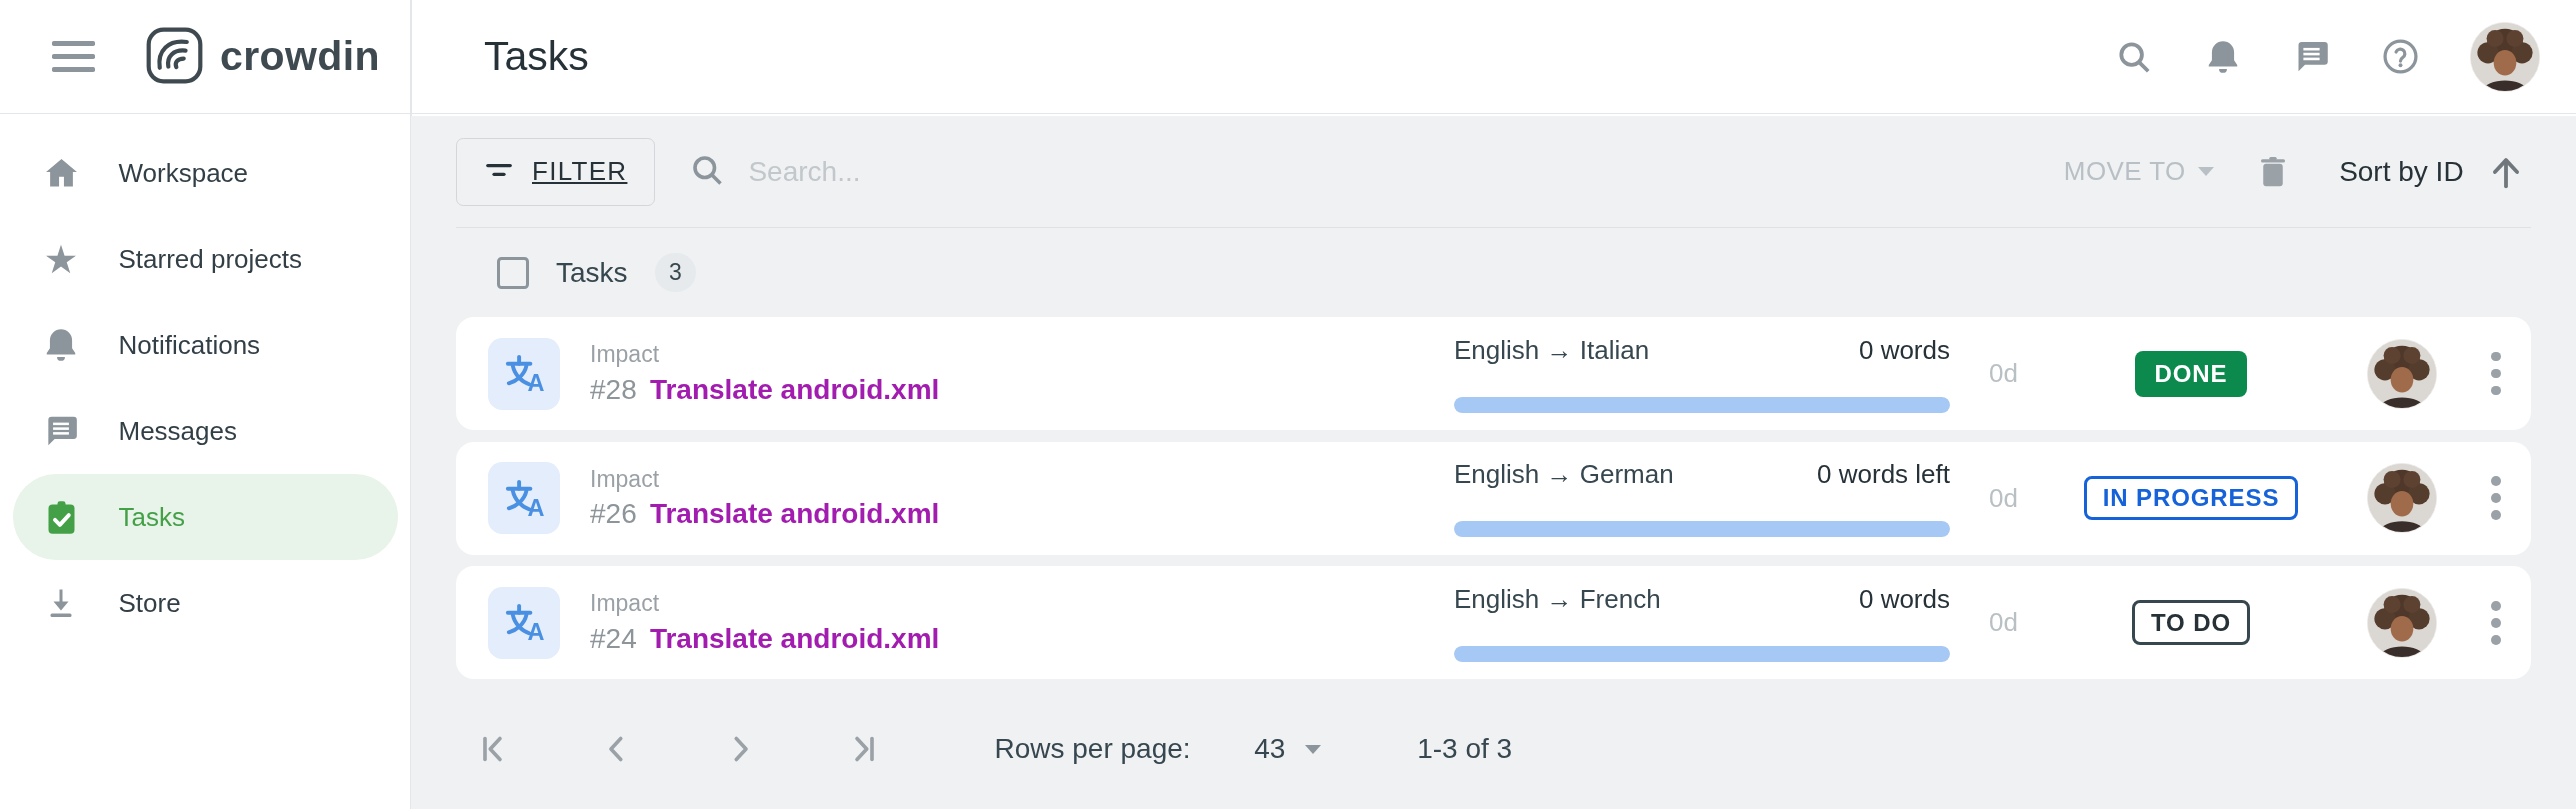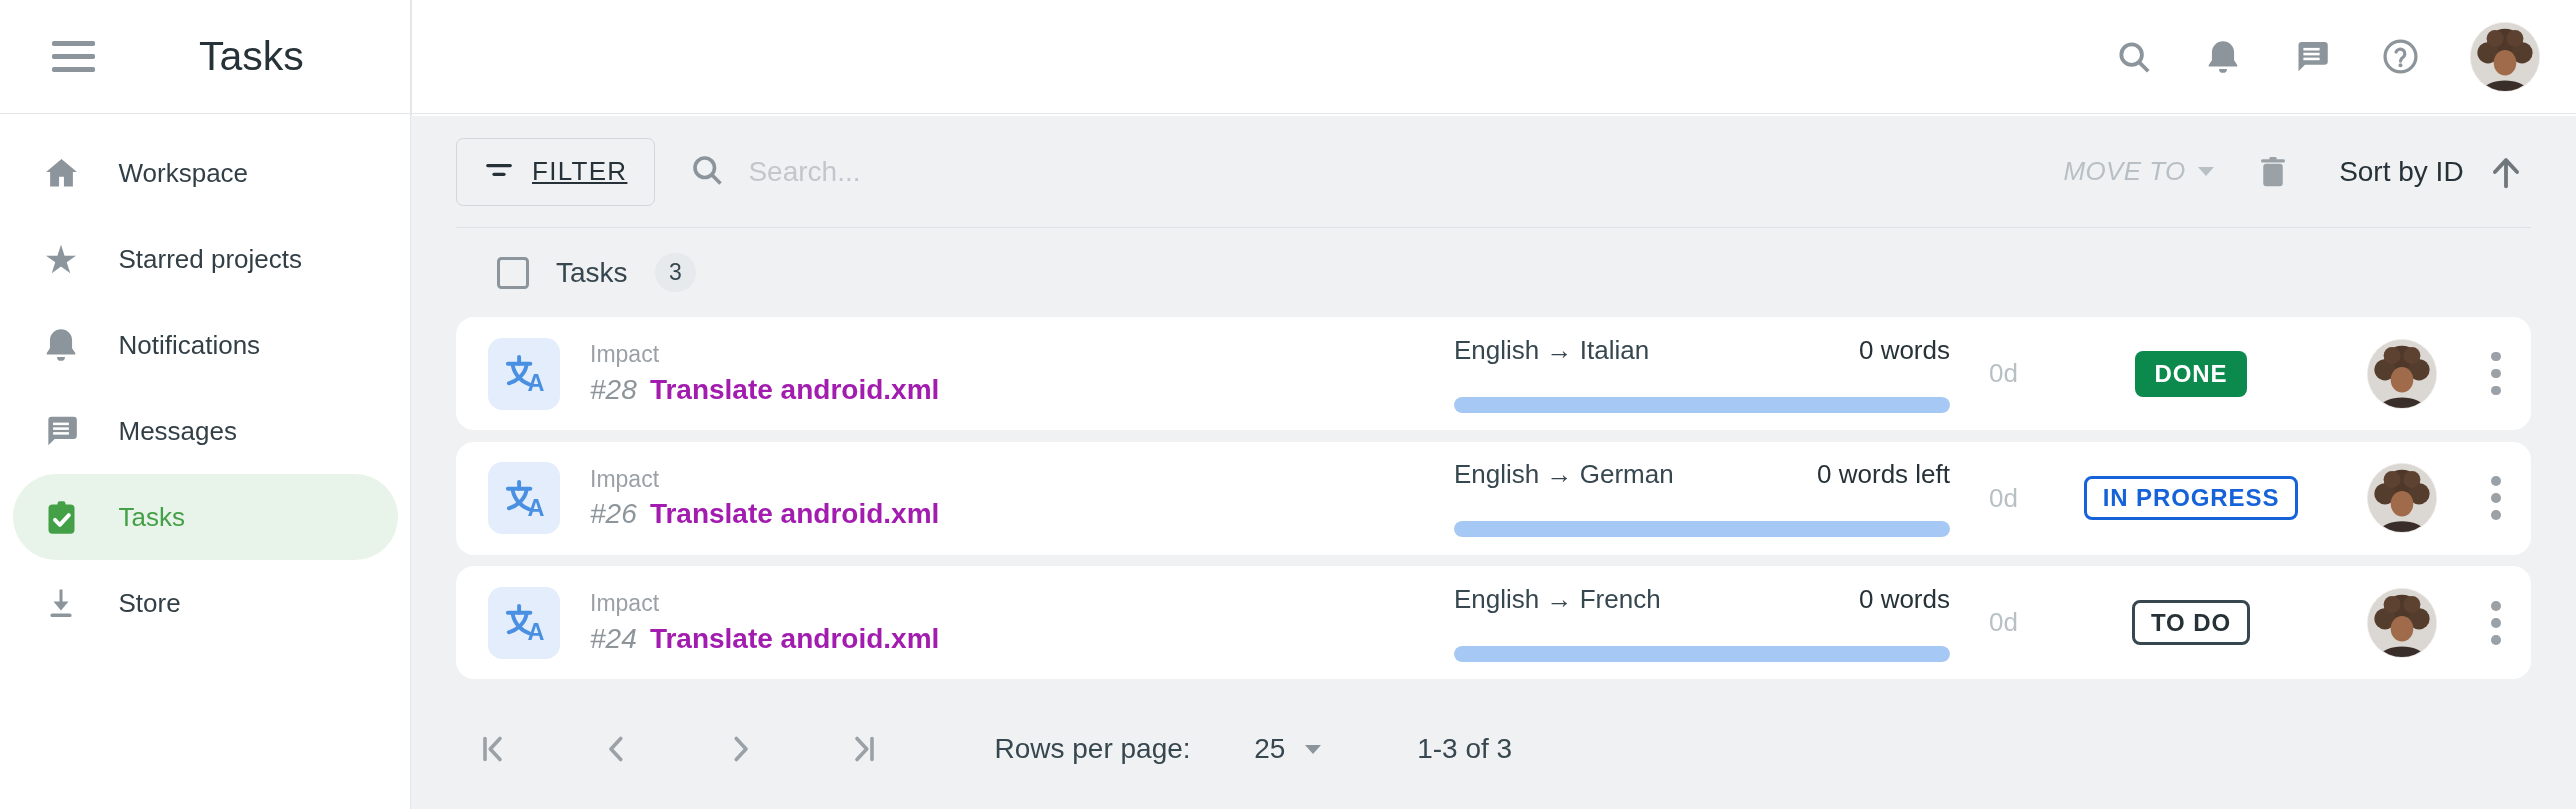--- a/index.html
+++ b/index.html
@@ -38,41 +38,41 @@
 
   .toolbar { height:112px; display:flex; align-items:center; border-bottom:1.8px solid #dfe2e4; }
   .filter-btn { display:flex; align-items:center; gap:18px; height:68px; padding:0 27px;
     border:1.8px solid #d3d7da; border-radius:7.2px; background:transparent; cursor:pointer; }
   .filter-btn .txt { font-size:26px; font-weight:500; letter-spacing:1.3px; color:#263238;text-decoration:underline; }
   .search-wrap { display:flex; align-items:center; gap:23px; margin-left:34px; flex:1 1 auto; }
   .search-input { border:none; outline:none; background:transparent; font-size:28px; color:#263238; width:537px;
     font-family:"Liberation Sans","DejaVu Sans",sans-serif; }
   .search-input::placeholder { color:#c2c7cb; }
   .move-to { display:flex; align-items:center; gap:12.5px; color:#b9c0c5; font-size:26px; letter-spacing:0.4px;
-    font-weight:500; cursor:default;font-style:italic; }
+    font-weight:500; cursor:default; }
   .caret { width:0; height:0; border-left:8px solid transparent; border-right:8px solid transparent;
     border-top:9.8px solid #b9c0c5; }
   .trash { margin-left:39px; cursor:pointer; }
   .sort { margin-left:47px; font-size:28px; color:#263238; cursor:pointer; }
   .sort-dir { margin-left:23px; margin-right:5.4px; cursor:pointer; }
 
   .list-header { height:89px; display:flex; align-items:center; padding-left:41px; gap:27px; }
   .checkbox { width:32px; height:32px; border:3.6px solid #8c959b; border-radius:4.5px; background:transparent; cursor:pointer; }
   .list-header .title { font-size:28px; color:#37474f; }
   .count-badge { background:#e7eaec; color:#37474f; font-size:23px; border-radius:19.7px; padding:6.3px 14.3px; }
 
   .card { height:113px; background:#fff; border-radius:18px; margin-bottom:11.6px; display:flex; align-items:center;
     padding:0 25px 0 32px; }
   .cell-task { flex:0 0 966px; display:flex; align-items:center; gap:30px; }
   .task-ico { width:72px; height:72px; border-radius:14.3px; background:#e4edfb; display:flex; align-items:center;
     justify-content:center; flex:0 0 auto; }
   .task-meta { display:flex; flex-direction:column; gap:5.4px; }
   .proj { font-size:23px; color:#9aa1a6; }
   .task-line { font-size:28px; }
-  .task-id { color:#8d959a;font-style:italic; }
+  .task-id { color:#8d959a; }
   .task-name { color:#a21caf; font-weight:bold; margin-left:5.4px; }
   .cell-lang { flex:0 0 496px; display:flex; flex-direction:column; gap:31px; }
   .lang-row { display:flex; justify-content:space-between; align-items:baseline; }
   .lang { font-size:26px; color:#37474f; }
   .words { font-size:26px; color:#263238; }
   .bar { height:16px; border-radius:8px; background:#e7ebef; overflow:hidden; }
   .bar-fill { height:100%; border-radius:8px; background:#a6c8f4; }
   .cell-due { flex:0 0 107px; text-align:center; font-size:26px; color:#b9c0c4; }
   .cell-status { flex:0 0 268px; display:flex; justify-content:center; }
   .badge { font-size:24px; font-weight:bold; letter-spacing:0.9px; border-radius:8px; padding:9px 19.7px; white-space:nowrap; }
@@ -95,20 +95,31 @@
 <body>
 
 <div class="app">
 
   <div class="topbar">
     <div class="hamburger">
         <span></span>
         <span></span>
         <span></span>
       </div>
+    <div class="logo">
+      <span>
+        <svg width="59" height="59" viewBox="0 0 48 48" fill="none" stroke="#3e4a50" stroke-width="3.4" stroke-linecap="round">
+          <rect x="3" y="3" width="42" height="42" rx="12"></rect>
+          <path d="M34 13 C 19 11, 10 20, 12 34"></path>
+          <path d="M33 20 C 23 19, 17.5 25, 19 33"></path>
+          <path d="M31.5 26.5 C 26 26.5, 24 30, 25.5 33.5"></path>
+        </svg>
+      </span>
+      <span class="logo-word">crowdin</span>
+    </div>
     <div class="page-title">Tasks</div>
     <div class="topbar-right">
       <span class="top-icon">
         <svg width="38" height="38" viewBox="0 0 24 24" fill="none" stroke="#8c959b" stroke-width="2.4">
           <circle cx="10.5" cy="10.5" r="6.5"></circle>
             <line x1="15.5" y1="15.5" x2="21" y2="21"></line>
         </svg>
       </span>
       <span class="top-icon">
         <svg width="38" height="38" viewBox="0 0 24 24" fill="#8c959b">
@@ -436,21 +447,21 @@
         </svg>
       </span>
       <span class="pg-btn">
         <svg width="36" height="36" viewBox="0 0 24 24" fill="none" stroke="#9aa1a7" stroke-width="2.4" stroke-linecap="round" stroke-linejoin="round">
           <line x1="18" y1="5" x2="18" y2="19"></line>
             <polyline points="8,5 14.5,12 8,19"></polyline>
         </svg>
       </span>
       <span class="rpp-label">Rows per page:</span>
       <span class="rpp-value">
-        <span>25</span>
+        <span>43</span>
         <span class="caret"></span>
       </span>
       <span class="range">1-3 of 3</span>
     </div>
 
   </div>
 </div>
 
 
 </body></html>

